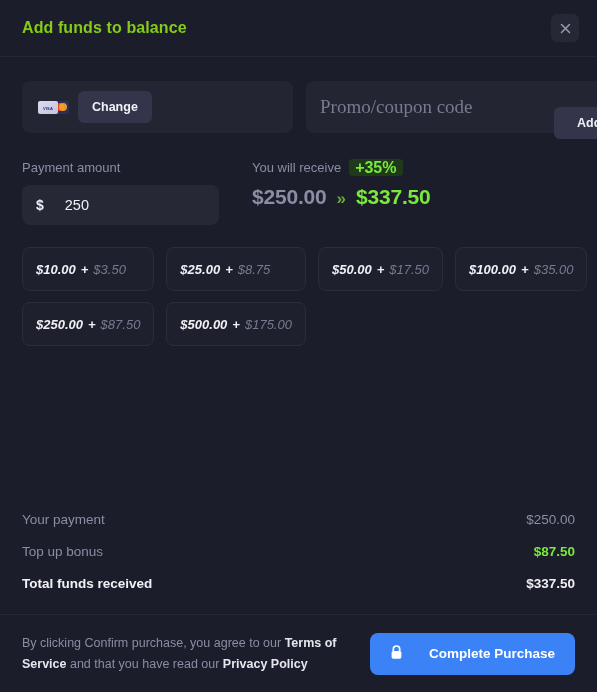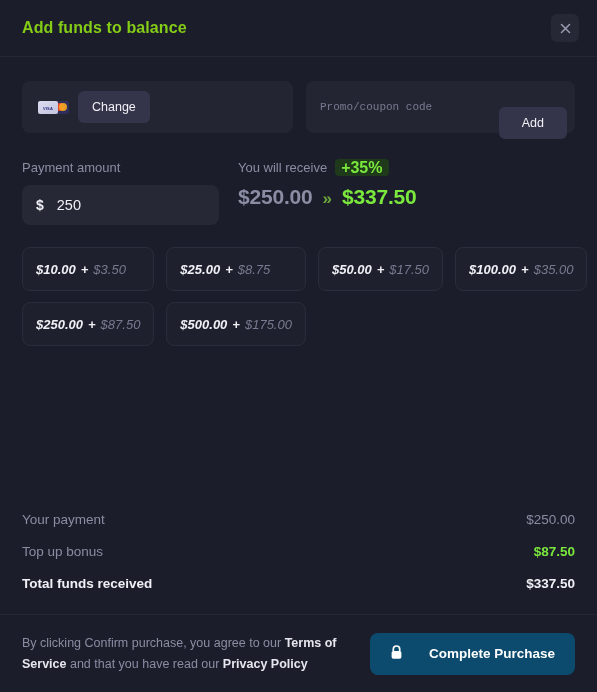--- a/index.html
+++ b/index.html
@@ -127,45 +127,45 @@
     font-size: 13.5px;
     font-weight: bold;
     color: #f0f1f6;
     flex: 1;
   }
 
   .pill-btn {
     background: #34354a;
     color: #f0f1f6;
     font-size: 12.5px;
-    font-weight: normal;
+    font-weight: bold;
     border: none;
     border-radius: 6px;
     height: 32px;
     padding: 0 14px;
     cursor: pointer;
     font-family: inherit;
     white-space: nowrap;
   }
   .pill-btn.add { padding: 0 23px; margin-top: 32px; }
 
   .promo-input {
     flex: 1 1 auto;
     background: transparent;
     border: none;
     outline: none;
     color: #f0f1f6;
-    font-size: 11px;
-    font-family: Liberation Mono, monospace;
+    font-size: 19px;
+    font-family: Liberation Serif, serif;
     height: 100%;
   }
   .promo-input::placeholder { color: #777a90; }
 
   
-  .pay-row { display: flex; gap: 0; margin-bottom: 22px; justify-content: flex-end; }
+  .pay-row { display: flex; gap: 14px; margin-bottom: 22px; justify-content: flex-end; }
   .pay-left { width: 197px; flex: 0 0 197px; }
   .pay-right { flex: 1 1 auto; padding-left: 19px; }
 
   .field-label {
     font-size: 13px;
     color: #8a8da3;
     margin-bottom: 9px;
     display: block;
     line-height: 17px;
   }
@@ -203,20 +203,21 @@
   }
   .amount-input {
     background: transparent;
     border: none;
     outline: none;
     color: #f0f1f6;
     font-size: 14.5px;
     font-family: inherit;
     width: 100%;
     height: 100%;
+    margin-left: 8px;
   }
 
   .conversion {
     display: flex;
     align-items: baseline;
     gap: 10px;
     height: 40px;
   }
   .conv-from {
     font-size: 21px;
@@ -300,21 +301,21 @@
     flex: 1 1 auto;
     font-size: 12.5px;
     line-height: 21px;
     color: #8a8da3;
     max-width: 352px;
   }
   .terms a { color: #e6e7ee; font-weight: bold; text-decoration: none; cursor: pointer; }
 
   .purchase-btn {
     flex: 0 0 auto;
-    background: #0c4a6e;
+    background: #3b82f6;
     color: #ffffff;
     border: none;
     border-radius: 8px;
     height: 42px;
     padding: 0 20px;
     font-size: 13.5px;
     font-weight: bold;
     font-family: inherit;
     cursor: pointer;
     display: flex;

